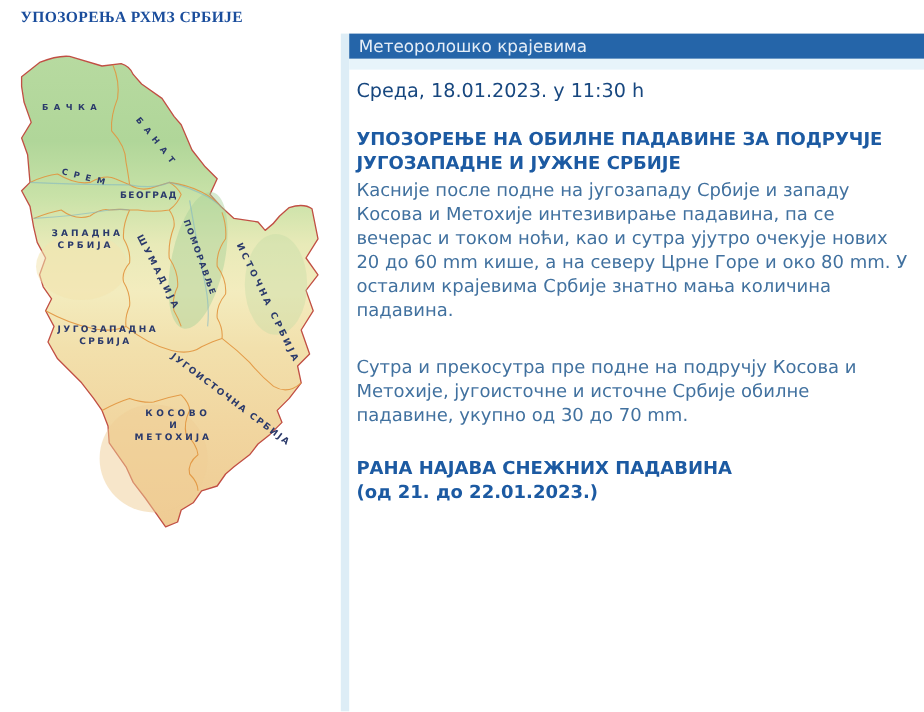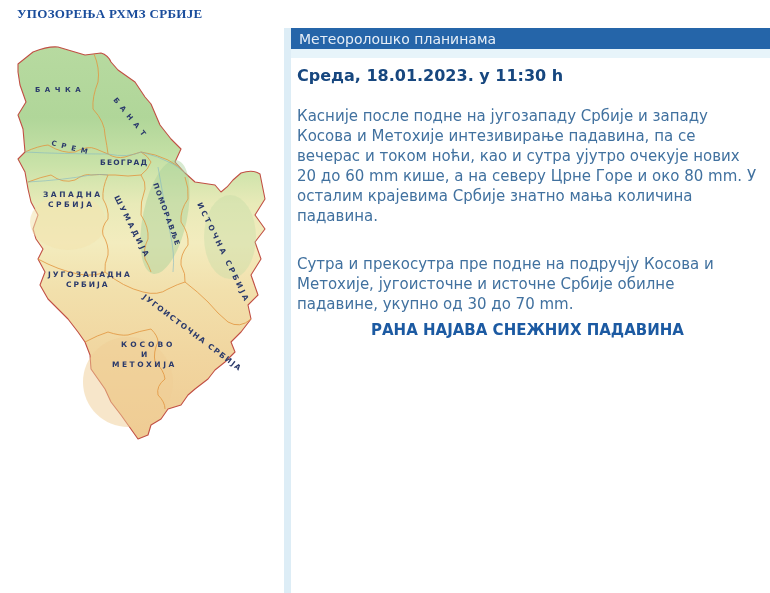--- a/index.html
+++ b/index.html
@@ -19,34 +19,34 @@
     position:absolute;left:284px;top:28px;right:0;bottom:0;
     background:#fff;border-left:7px solid #ddedf6;
   }
   .panel-bar{
     height:20px;background:var(--accent-bar,#2565a9);color:#e6eef7;
     font-size:14px;line-height:20px;padding:1px 0 0 8px;
   }
   .panel-strip{height:9px;background:#e7f4fa;}
   .panel-content{padding:6px 12px 0 6px;}
   .date-line{
-    font-size:16px;font-weight:bold;color:var(--date,#17477f);
+    font-size:16px;font-weight:normal;color:var(--date,#17477f);
     line-height:20px;margin:2px 0 0 0;
   }
   .warning h2{
     font-size:15px;font-weight:bold;color:var(--heading,#1c5aa2);
     line-height:20px;margin:0 0 2px 0;
   }
   .warning .period-block{display:block;}
   .warning p{
     font-size:15px;color:var(--body-text,#41719f);line-height:20px;margin:0;
   }
   .w1{margin-top:20px;}
   .w2{margin-top:28px;}
-  .w3{margin-top:6px;text-align:center;}
+  .w3{margin-top:24px;}
 </style>
 </head>
 <body>
 
 <div class="page-title">УПОЗОРЕЊА РХМЗ СРБИЈЕ</div>
 
 <div class="map-wrap">
   <svg width="265" height="400" viewBox="0 0 265 400">
     <defs>
       <linearGradient id="terrain" x1="0" y1="0" x2="0" y2="1">
@@ -113,33 +113,33 @@
       <text class="mlabel" x="58" y="245" style="font-size:7.5px;letter-spacing:2px">СРБИЈА</text>
       <text class="mlabel" x="134" y="256" transform="rotate(37 134 256)" style="font-size:7.5px;letter-spacing:1.5px">ЈУГОИСТОЧНА СРБИЈА</text>
       <text class="mlabel" x="113" y="305" style="font-size:7.5px;letter-spacing:3px">КОСОВО</text>
       <text class="mlabel" x="133" y="315" style="font-size:7.5px;letter-spacing:3px">И</text>
       <text class="mlabel" x="104" y="325" style="font-size:7.5px;letter-spacing:2.5px">МЕТОХИЈА</text>
     </g>
   </svg>
 </div>
 
 <div class="panel">
-  <div class="panel-bar">Метеоролошко планинама</div>
+  <div class="panel-bar">Метеоролошко крајевима</div>
   <div class="panel-strip"></div>
   <div class="panel-content">
 
     <p class="date-line">Среда, 18.01.2023. у 11:30 h</p>
 
     <section class="warning w1">
-      <h2></h2>
+      <h2><span>УПОЗОРЕЊЕ НА ОБИЛНЕ ПАДАВИНЕ ЗА ПОДРУЧЈЕ ЈУГОЗАПАДНЕ И ЈУЖНЕ СРБИЈЕ</span></h2>
       <p>Касније после подне на југозападу Србије и западу Косова и Метохије интезивирање падавина, па се вечерас и током ноћи, као и сутра ујутро очекује нових 20 до 60 mm кише, а на северу Црне Горе и око 80 mm. У осталим крајевима Србије знатно мања количина падавина.</p>
     </section>
 
     <section class="warning w2">
       <p>Сутра и прекосутра пре подне на подручју Косова и Метохије, југоисточне и источне Србије обилне падавине, укупно од 30 до 70 mm.</p>
     </section>
 
     <section class="warning w3">
-      <h2><span>РАНА НАЈАВА СНЕЖНИХ ПАДАВИНА</span></h2>
+      <h2><span>РАНА НАЈАВА СНЕЖНИХ ПАДАВИНА</span><span class="period-block">(од 21. до 22.01.2023.)</span></h2>
     </section>
 
   </div>
 </div>
 
 </body></html>

